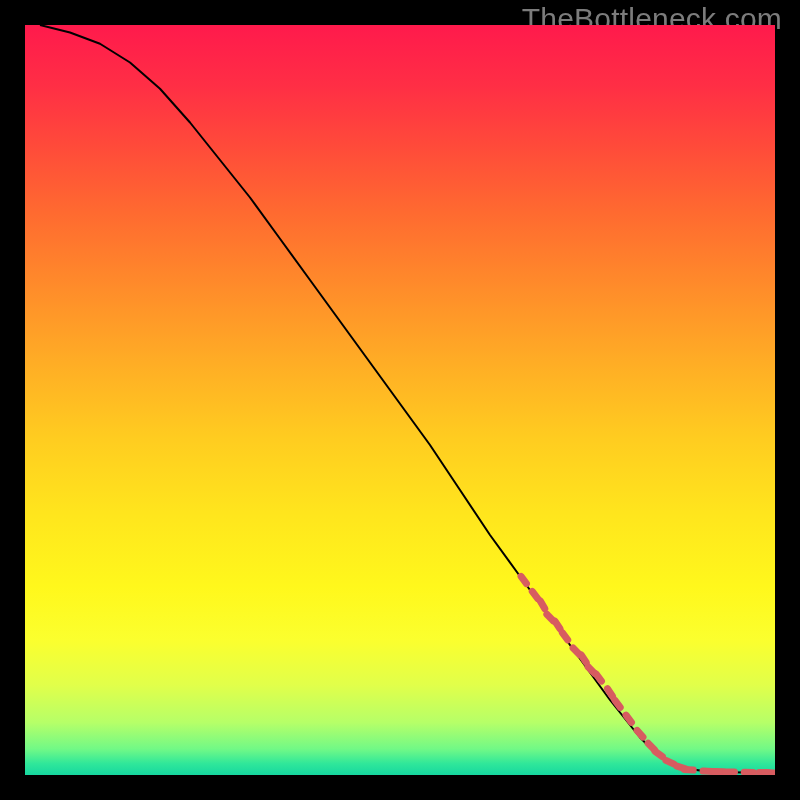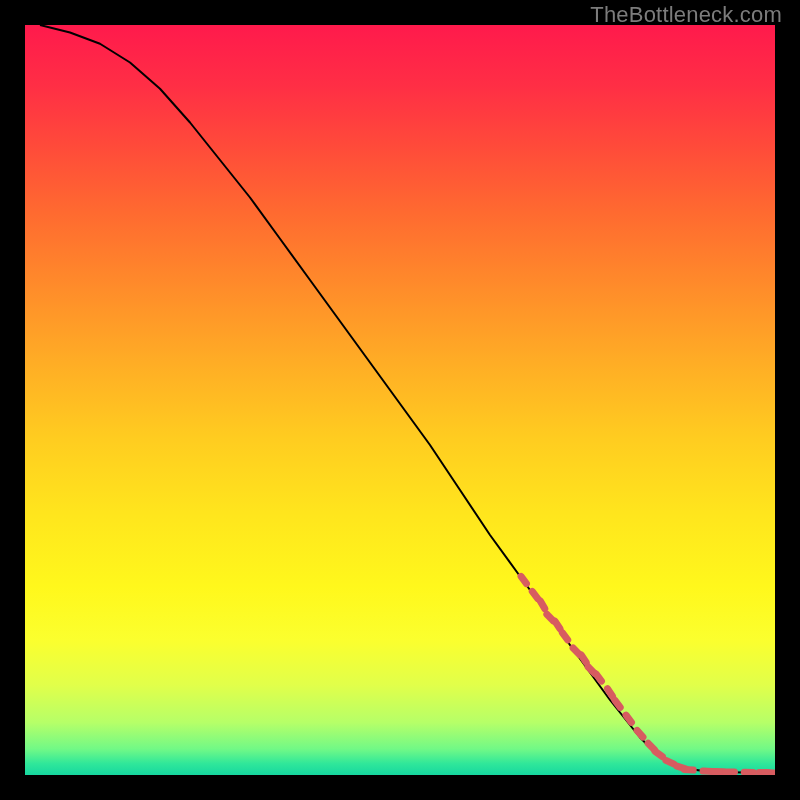--- a/index.html
+++ b/index.html
@@ -15,21 +15,21 @@
     position: relative;
     width: 800px;
     height: 800px;
     background: #000000;
   }
   .watermark {
     position: absolute;
     top: 2px;
     right: 18px;
     color: #7c7c7c;
-    font-size: 22px;
+    font-size: 30px;
     font-weight: 500;
     letter-spacing: 0.2px;
     user-select: none;
   }
   .plot {
     position: absolute;
     left: 25px;
     top: 25px;
     width: 750px;
     height: 750px;

